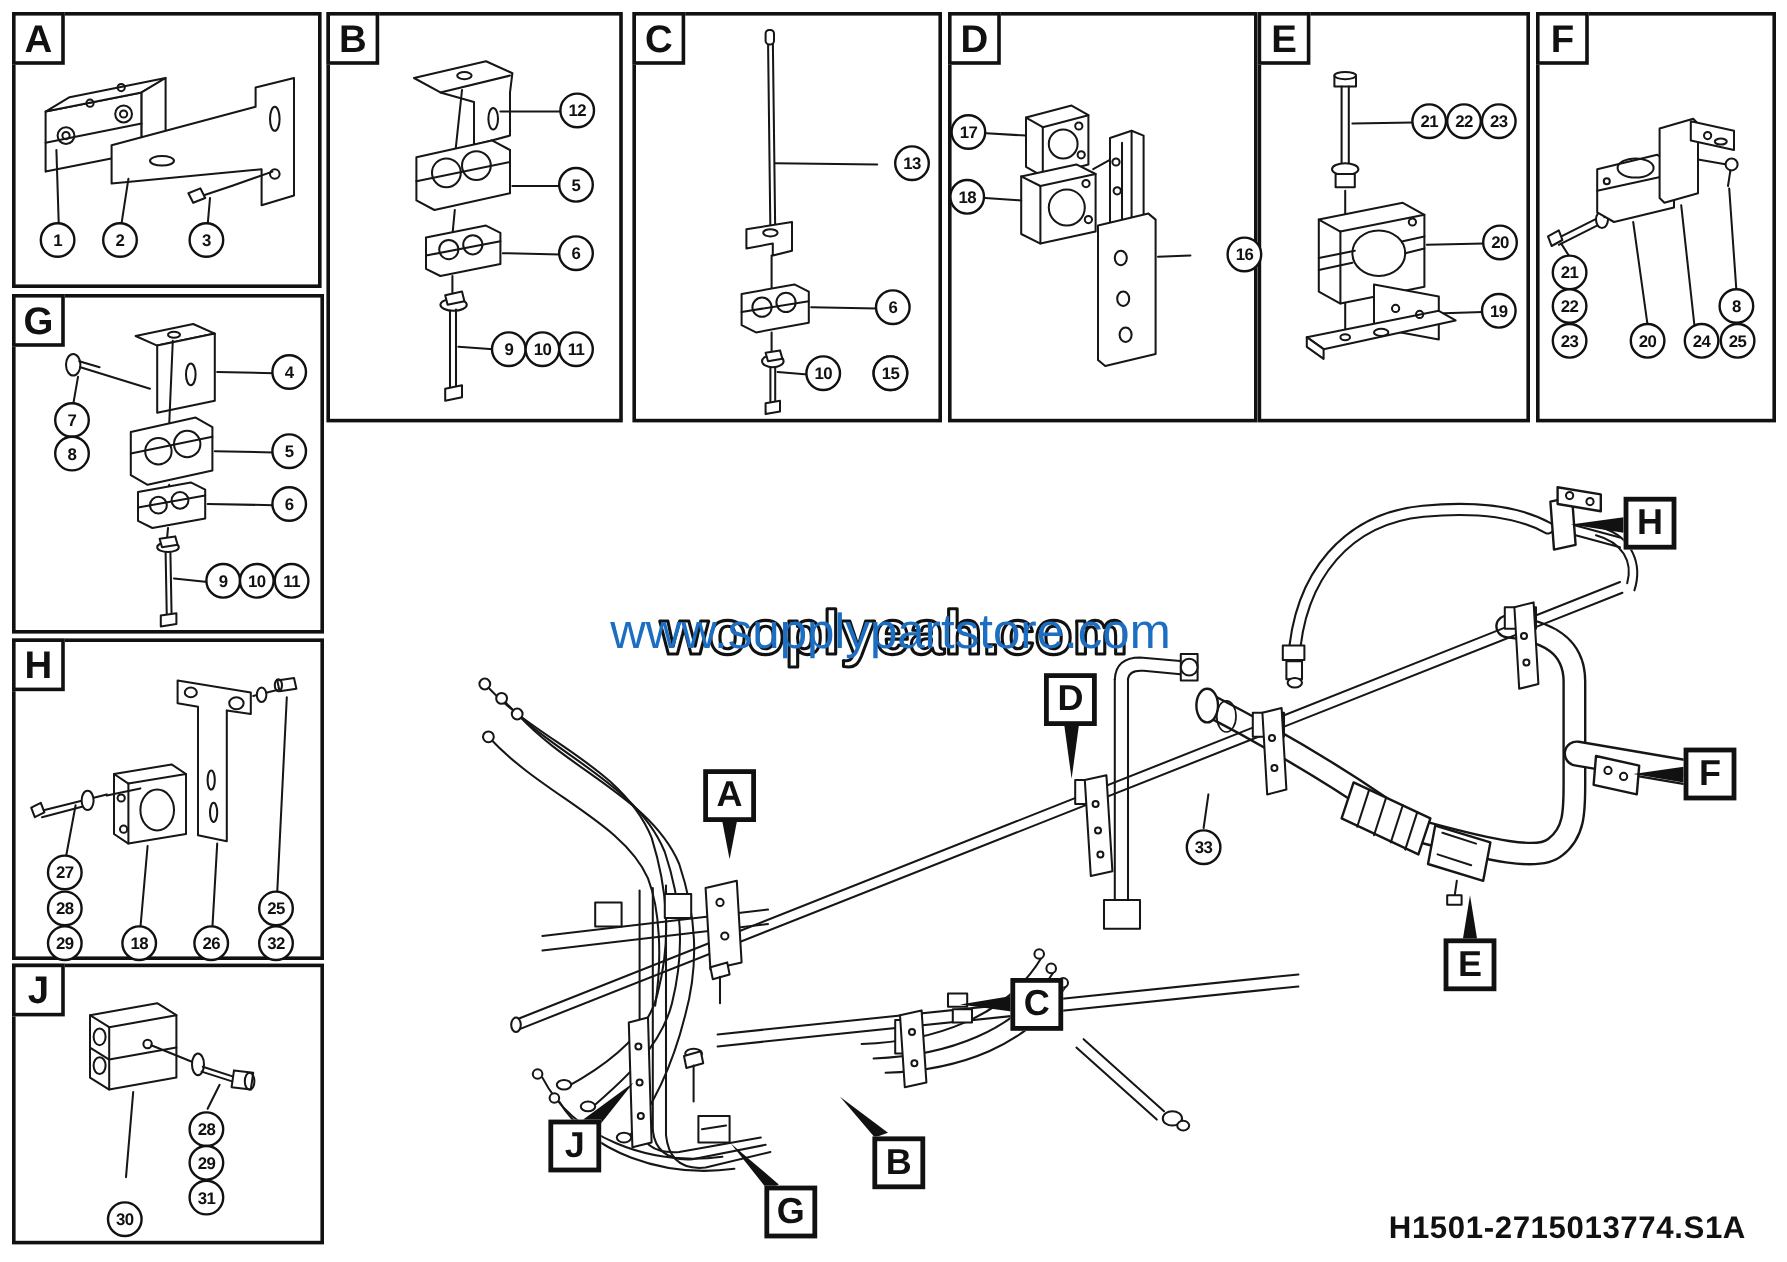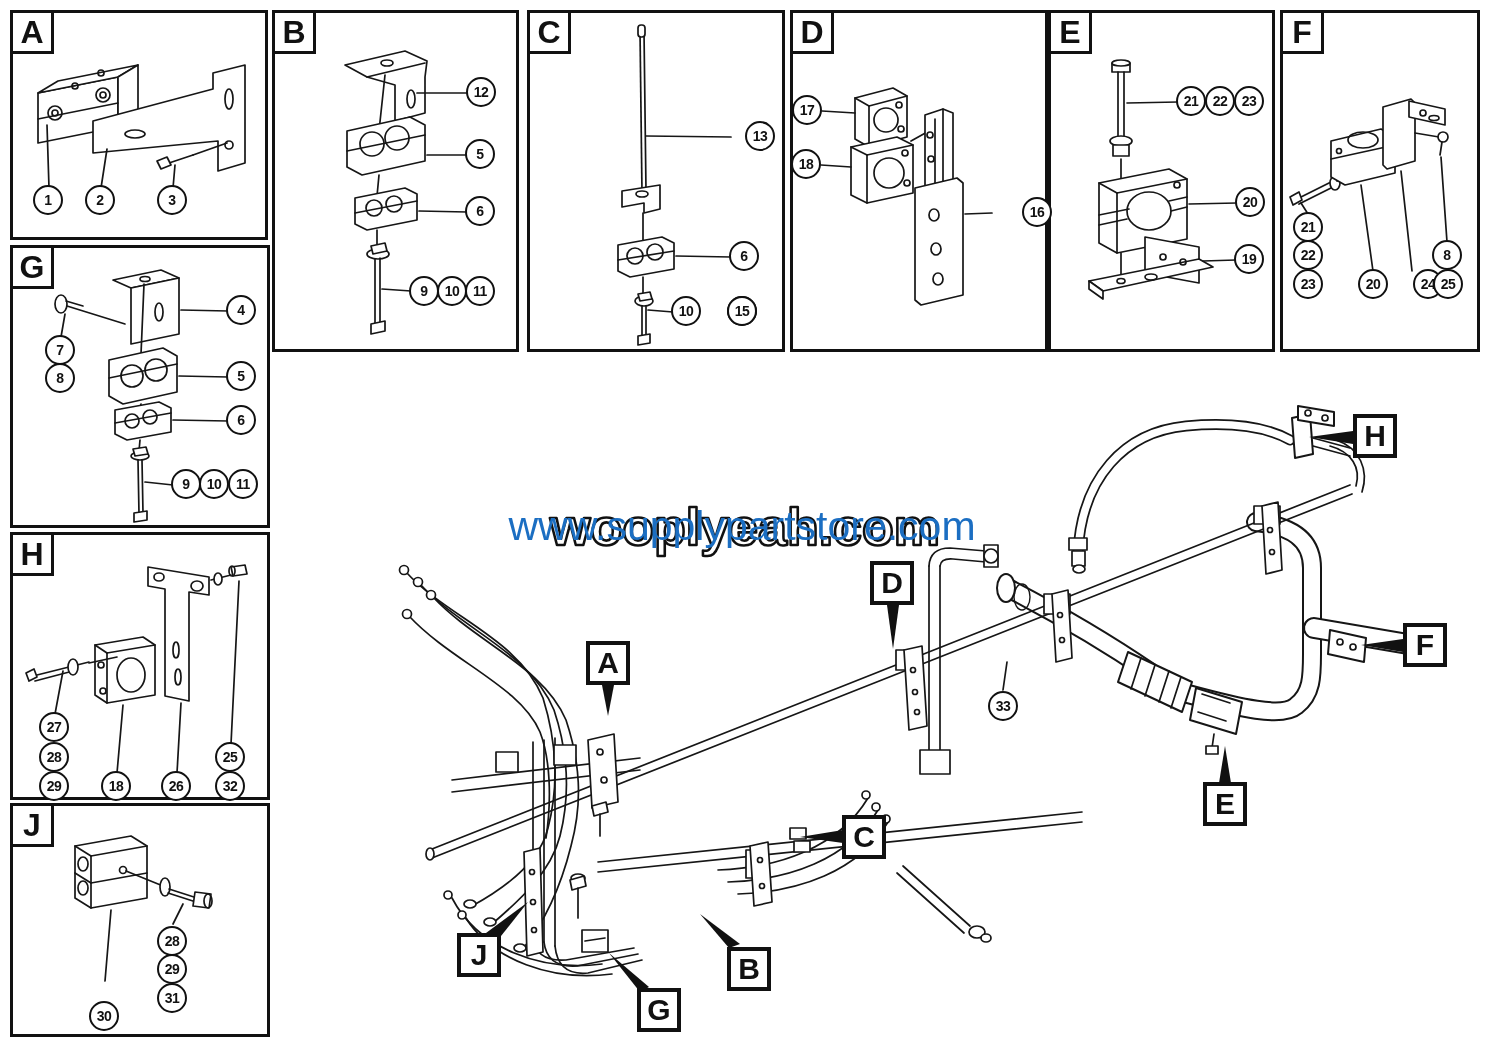--- a/index.html
+++ b/index.html
@@ -196,20 +196,21 @@
   <div class="mlabel" style="left:727px;top:947px;">B</div>
   <div class="mlabel" style="left:842px;top:815px;">C</div>
   <div class="mlabel" style="left:870px;top:561px;">D</div>
   <div class="mlabel" style="left:1203px;top:782px;">E</div>
   <div class="mlabel" style="left:1403px;top:623px;">F</div>
   <div class="mlabel" style="left:637px;top:988px;">G</div>
   <div class="mlabel" style="left:1353px;top:414px;">H</div>
   <div class="mlabel" style="left:457px;top:933px;">J</div>
   <div class="callout" style="left:988px;top:691px;">33</div>
 
+  <div id="part-number">H1501-2715013774.S1A</div>
 
   <div class="panel" style="left:10px;top:10px;width:258px;height:230px;">
     <div class="corner-label">A</div>
     <svg class="art" viewBox="0 0 252 224" fill="none" stroke="#161616" stroke-width="1.7" stroke-linejoin="round" stroke-linecap="round">
       <polygon points="25,80 105,64 105,114 25,130" fill="#fff"></polygon>
       <polygon points="25,80 45,68 125,52 105,64" fill="#fff"></polygon>
       <polygon points="105,64 125,52 125,102 105,114" fill="#fff"></polygon>
       <line x1="25" y1="106" x2="105" y2="90"></line>
       <circle cx="42" cy="100" r="7"></circle>
         <circle cx="42" cy="100" r="3"></circle>
@@ -396,21 +397,21 @@
       <line x1="159" y1="129" x2="157" y2="142"></line>
       <line x1="25" y1="201" x2="18" y2="190"></line>
       <line x1="90" y1="258" x2="78" y2="172"></line>
       <line x1="129" y1="258" x2="118" y2="158"></line>
       <line x1="164" y1="229" x2="158" y2="144"></line>
     </svg>
     <div class="callout" style="left:10px;top:199px;">21</div>
     <div class="callout" style="left:10px;top:227px;">22</div>
     <div class="callout" style="left:10px;top:256px;">23</div>
     <div class="callout" style="left:75px;top:256px;">20</div>
-    <div class="callout" style="left:130px;top:256px;">24</div>
+    <div class="callout" style="left:120px;top:256px;">24</div>
     <div class="callout" style="left:149px;top:227px;">8</div>
     <div class="callout" style="left:150px;top:256px;">25</div>
   </div>
 
   <div class="panel" style="left:10px;top:245px;width:260px;height:283px;">
     <div class="corner-label">G</div>
     <svg class="art" viewBox="0 0 254 277" fill="none" stroke="#161616" stroke-width="1.7" stroke-linejoin="round" stroke-linecap="round">
       <ellipse cx="48" cy="56" rx="6" ry="9" fill="#fff"></ellipse>
       <line x1="54" y1="58" x2="112" y2="76"></line>
       <line x1="53" y1="53" x2="70" y2="58"></line>

